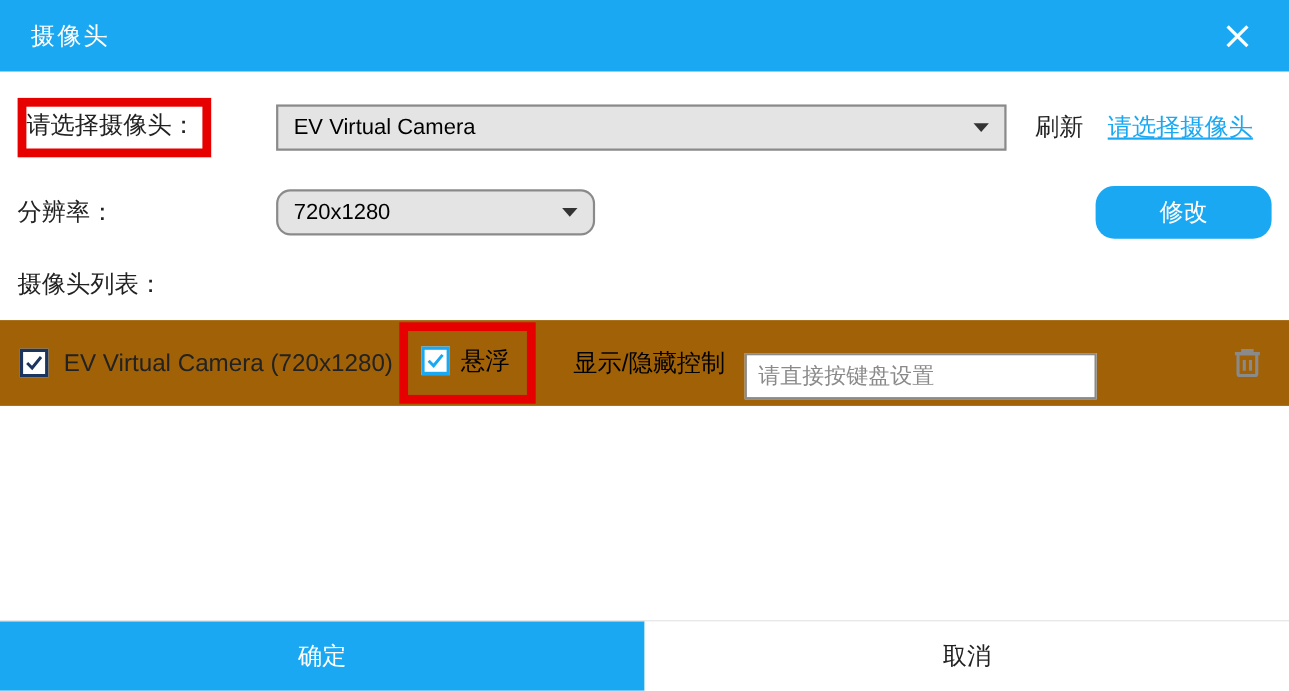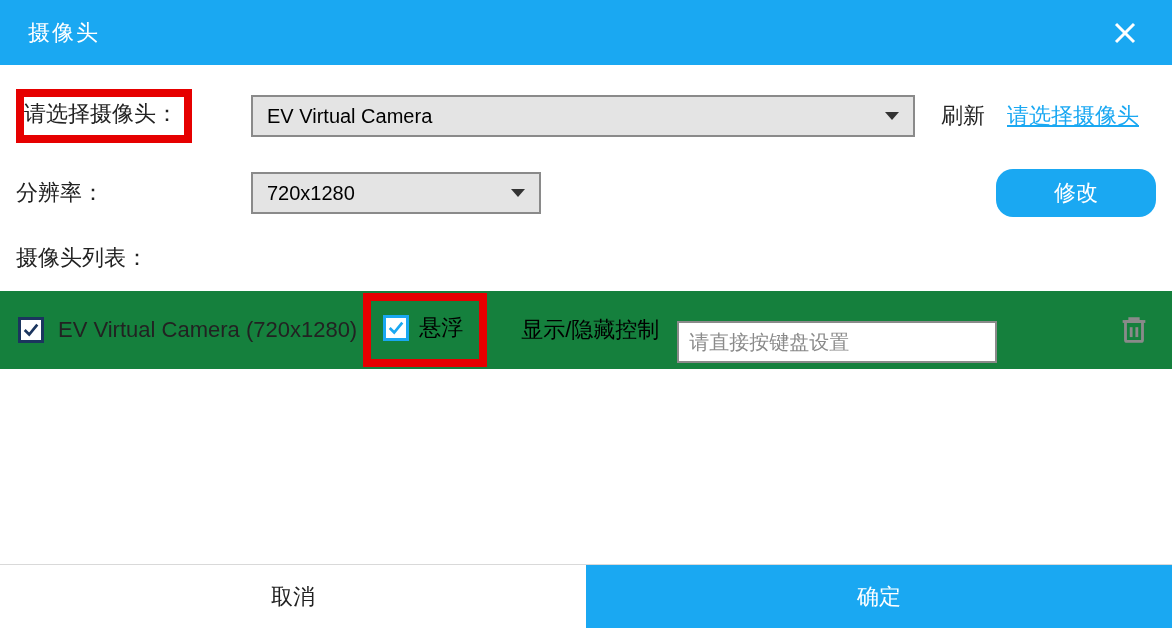--- a/index.html
+++ b/index.html
@@ -48,21 +48,21 @@
     border: 2px solid #8a8a8a;
     background: #e4e4e4;
     display: flex;
     align-items: center;
     justify-content: space-between;
     padding: 0 14px;
     font-size: 20px;
     cursor: pointer;
   }
   .select.wide { width: 664px; }
-  .select.narrow { width: 290px; }
+  .select.narrow { width: 290px; border-radius: 13px; }
   .caret-down {
     width: 0; height: 0;
     border-left: 7px solid transparent;
     border-right: 7px solid transparent;
     border-top: 8px solid #333;
   }
   .refresh-btn {
     margin-left: 26px;
     font-size: 22px;
     color: #222;
@@ -83,21 +83,21 @@
     color: #fff;
     display: flex;
     align-items: center;
     justify-content: center;
     font-size: 22px;
     cursor: pointer;
     border-radius: 17px;
   }
   .list-label { font-size: 22px; color: #222; margin-bottom: 18px; }
   .camera-item {
-    background: #15803d;
+    background: #a16207;
     height: 78px;
     display: flex;
     align-items: center;
     padding: 0 18px;
     margin: 0 -16px;
   }
   .chk {
     width: 26px;
     height: 26px;
     border: 3px solid #1b355e;
@@ -228,15 +228,15 @@
           <rect x="6" y="6" width="12" height="14" rx="1"></rect>
           <line x1="10" y1="10" x2="10" y2="17"></line>
           <line x1="14" y1="10" x2="14" y2="17"></line>
       </svg>
     </div>
   </div>
 
 </div>
 
 <div class="footer">
+  <div class="footer-btn footer-ok">确定</div>
   <div class="footer-btn footer-cancel">取消</div>
-  <div class="footer-btn footer-ok">确定</div>
 </div>
 
 </body></html>

